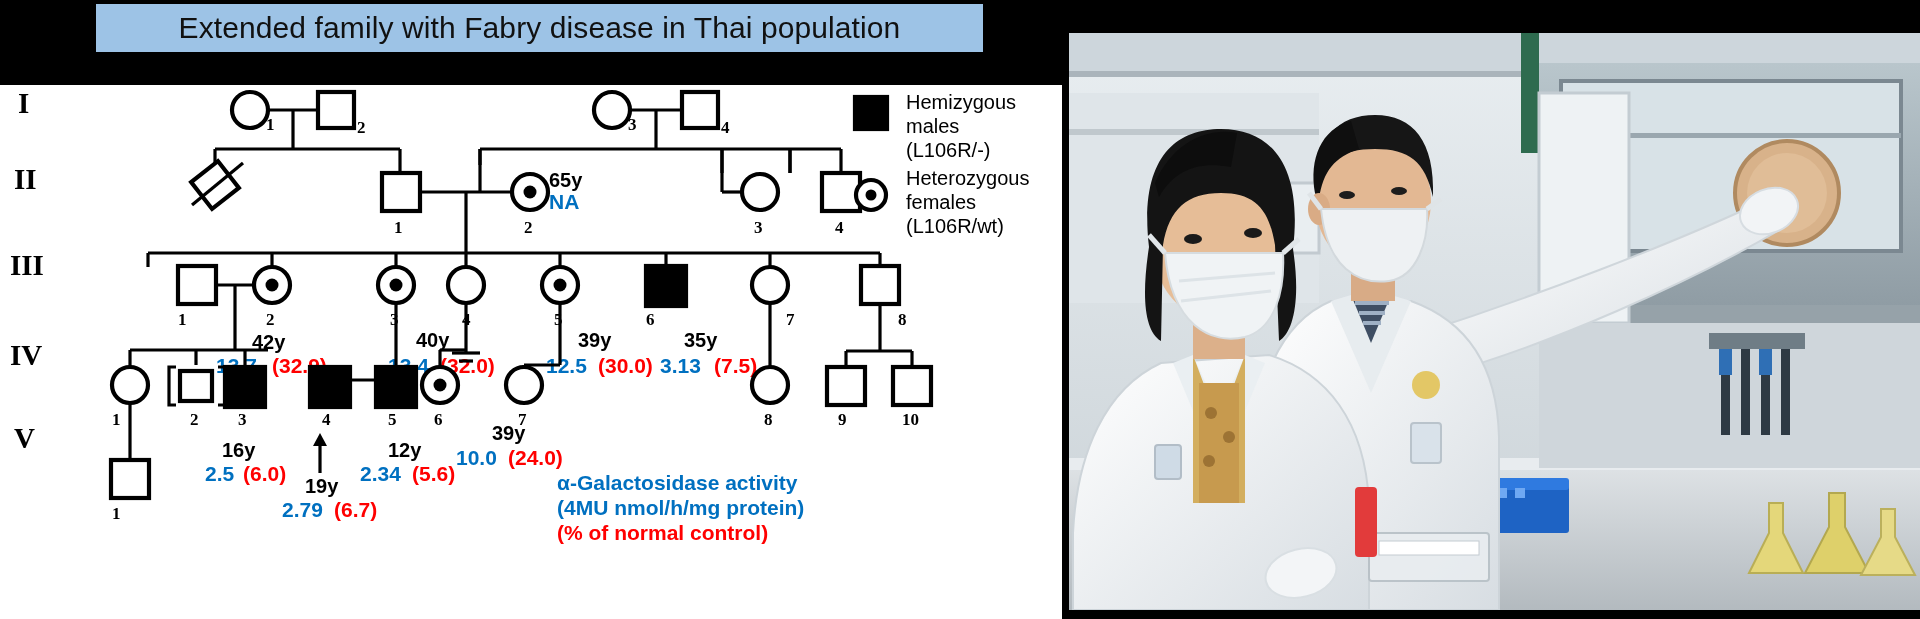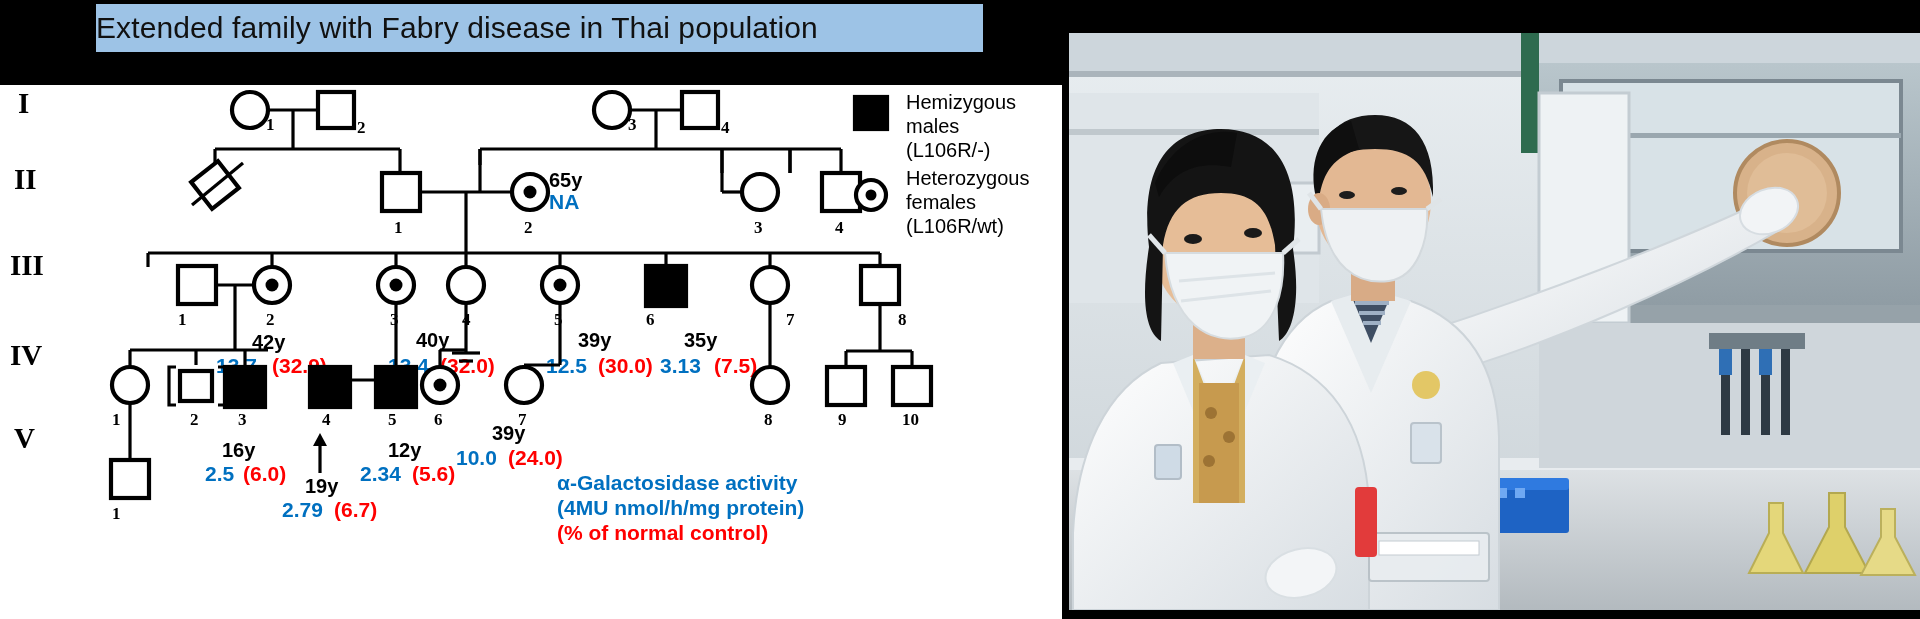--- a/index.html
+++ b/index.html
@@ -7,21 +7,21 @@
   body {
     width:1920px; height:619px;
     background:#000;
     font-family:"Liberation Sans", sans-serif;
     overflow:hidden;
     position:relative;
   }
   
   #title-banner{
     position:absolute; left:96px; top:4px; width:887px; height:48px;
-    background:#9dc3e6; display:flex; align-items:center; 
+    background:#9dc3e6; display:flex; align-items:center; justify-content:center;
   }
   #title-banner .t{
     font-size:30px; color:#111; letter-spacing:.1px; white-space:nowrap;
   }
   
   #pedigree-panel{
     position:absolute; left:0px; top:85px; width:1062px; height:534px;
     background:#ffffff;
   }
   #pedigree-svg{ position:absolute; left:0; top:0; }

